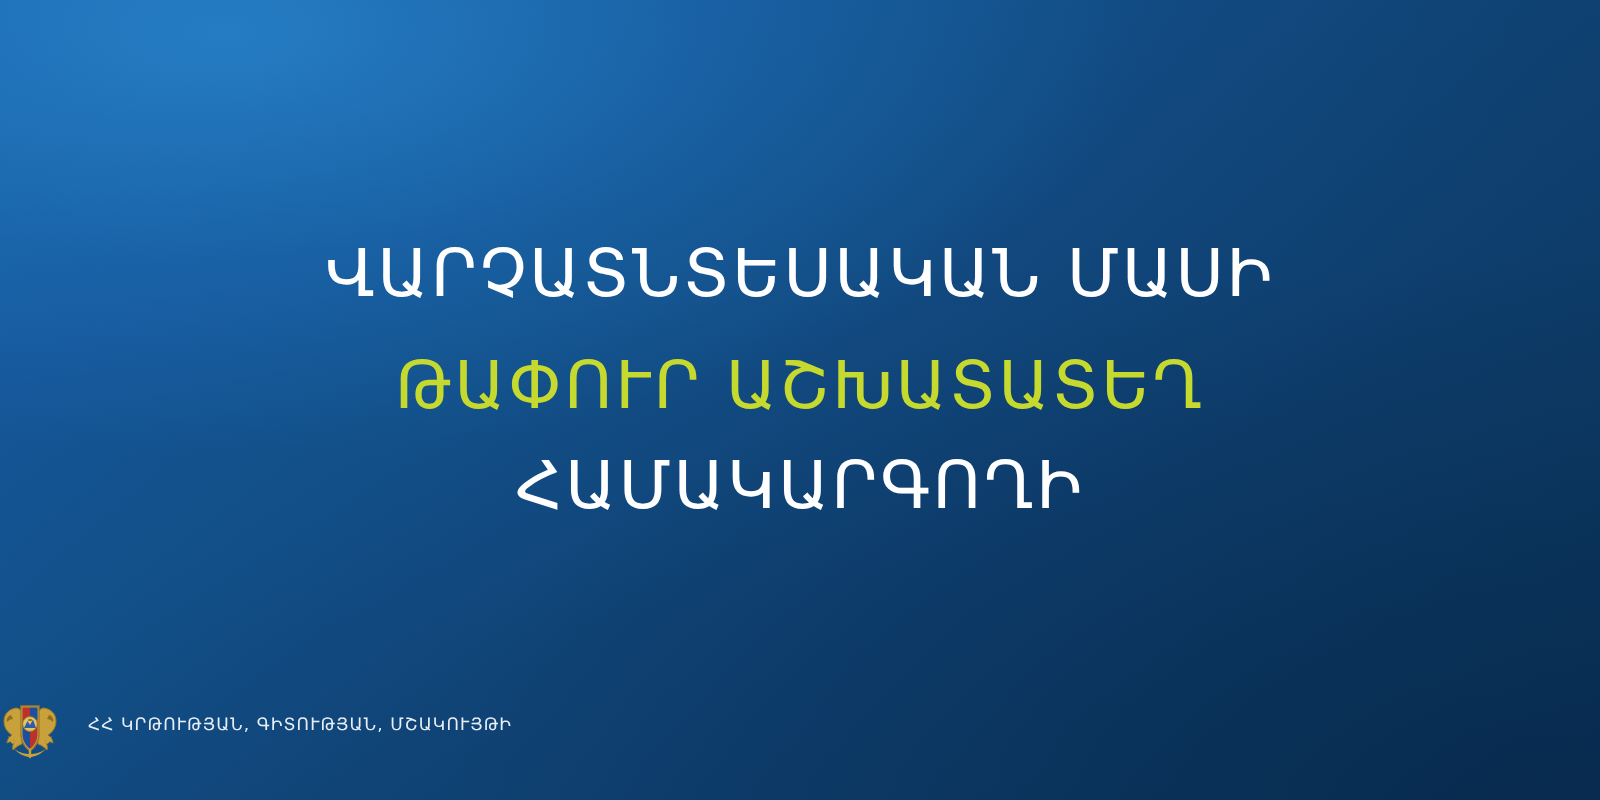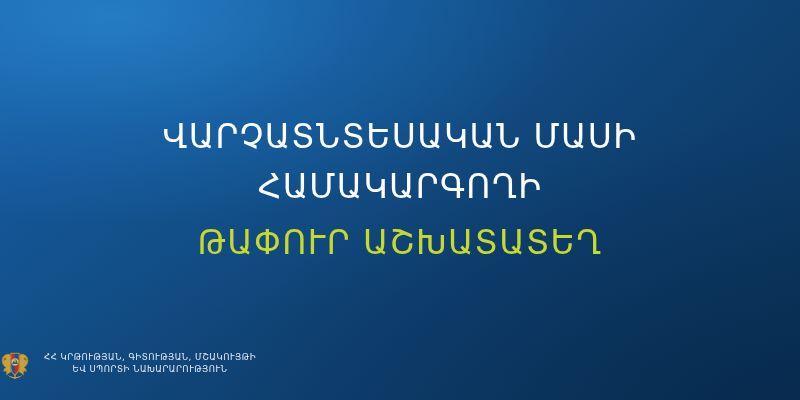--- a/index.html
+++ b/index.html
@@ -106,22 +106,22 @@
     white-space: nowrap;
   }
 </style>
 </head>
 <body>
 
 <div id="poster">
 
   <div class="headline">
     <span class="headline-line line-white">ՎԱՐՉԱՏՆՏԵՍԱԿԱՆ ՄԱՍԻ</span>
+    <span class="headline-line line-accent">ԹԱՓՈՒՐ ԱՇԽԱՏԱՏԵՂ</span>
     <span class="headline-line line-white">ՀԱՄԱԿԱՐԳՈՂԻ</span>
-    <span class="headline-line line-accent">ԹԱՓՈՒՐ ԱՇԽԱՏԱՏԵՂ</span>
   </div>
 
   <div class="footer">
 
     <svg class="emblem" viewBox="0 0 60 68" aria-hidden="true">
 
       <path d="M16 16 C9 17 4 22 4 29 C4 35 7 40 12 43 C9 45 7 48 7 51
                C9 50 12 49 15 49 C13 52 12 55 13 58 C16 55 19 53 22 52
                L22 20 C20 17 18 16 16 16 Z" fill="#c8a03c" stroke="#9d7a24" stroke-width="1"></path>
       <path d="M11 23 C8 24 6 27 7 30 C9 28 11 27 13 27 Z" fill="#8f6d1f"></path>
@@ -144,18 +144,17 @@
 
       <path d="M30 58 L30 65" stroke="#c8a03c" stroke-width="2.4" stroke-linecap="round"></path>
       <path d="M14 57 C20 63 26 65 30 65 C34 65 40 63 46 57
                C40 61 35 62 30 62 C25 62 20 61 14 57 Z" fill="#c8a03c"></path>
       <path d="M8 44 L16 50 L12 52 Z" fill="#c8a03c"></path>
       <path d="M52 44 L44 50 L48 52 Z" fill="#c8a03c"></path>
     </svg>
 
     <div class="ministry">
       <span>ՀՀ ԿՐԹՈՒԹՅԱՆ, ԳԻՏՈՒԹՅԱՆ, ՄՇԱԿՈՒՅԹԻ</span>
-      <span>ԵՎ ՍՊՈՐՏԻ ՆԱԽԱՐԱՐՈՒԹՅՈՒՆ</span>
     </div>
 
   </div>
 
 </div>
 
 </body></html>

